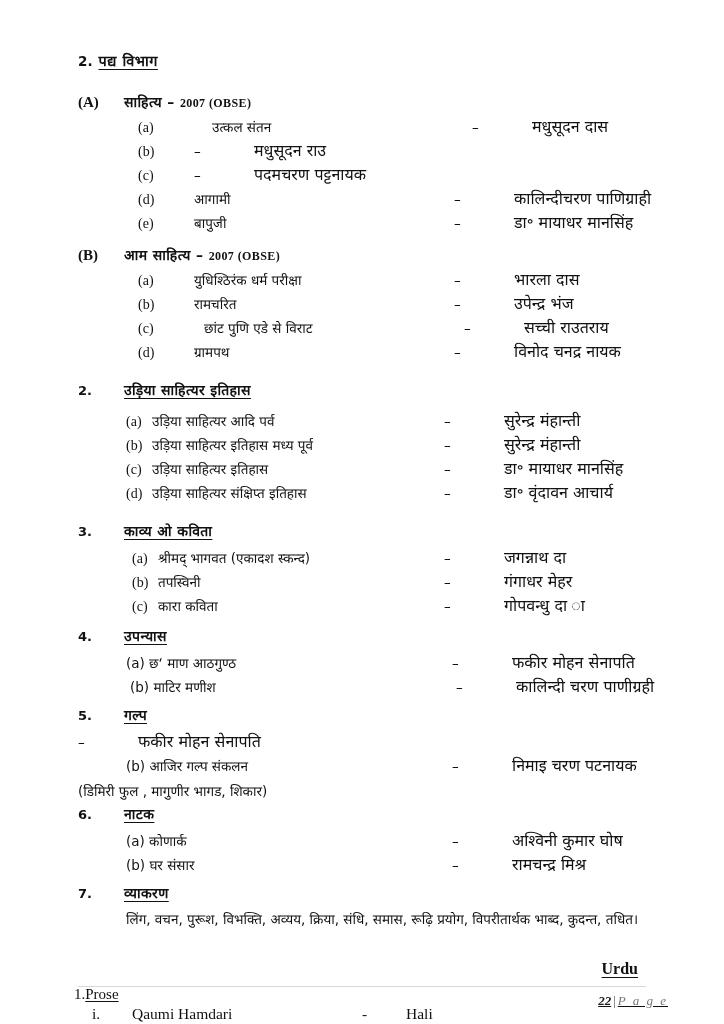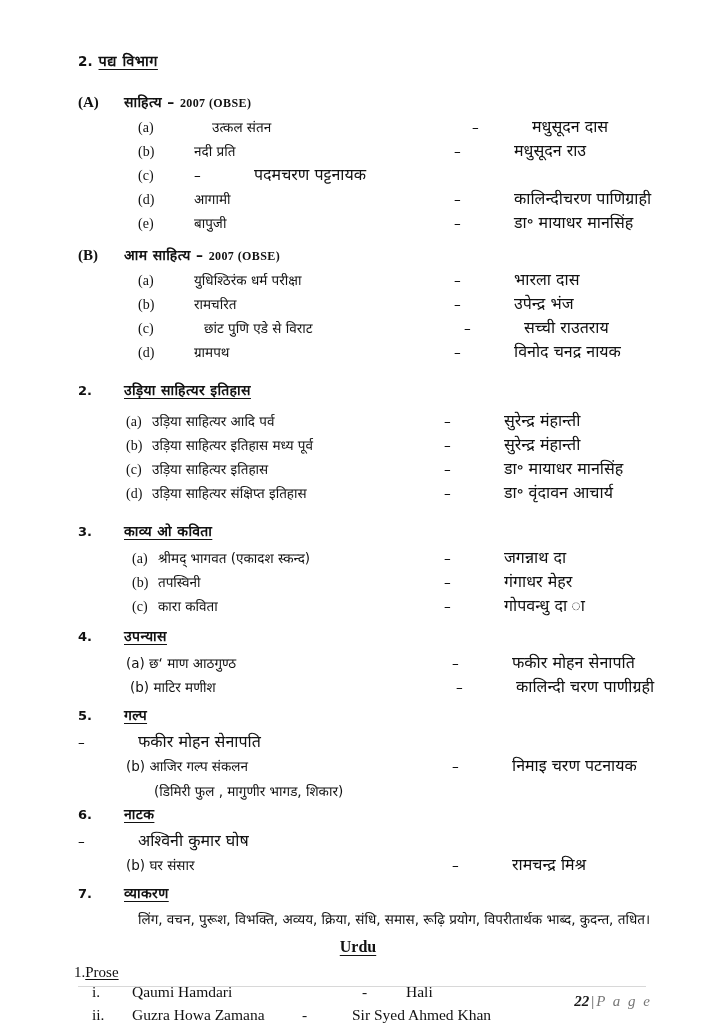--- a/index.html
+++ b/index.html
@@ -140,39 +140,38 @@
   
   .s3 .lbl  { margin-left: 54px; width: 26px; }
   .s3 .work { width: 286px; }
   .s3 .dash { width: 60px; }
 
   
   .s4 .work { margin-left: 48px; width: 326px; }
   .s4 .dash { width: 60px; }
 
   .subnote {
-    margin-left: 76px;
     font-family: "DejaVu Sans", "Liberation Sans", sans-serif;
     font-size: 13.5px;
     height: 26px;
     line-height: 26px;
   }
 
   .para {
-    margin-left: 60px;
+    margin-left: 48px;
     width: 545px;
     font-family: "DejaVu Sans", "Liberation Sans", sans-serif;
     font-size: 13.5px;
     line-height: 1.75;
   }
 
   
   .urdu-title {
-    text-align: center;
-    margin-top: 6px;
+    text-align: right;
+    margin-top: 28px;
     margin-bottom: 8px;
     font-family: "Liberation Serif", "DejaVu Serif", serif;
     font-size: 16px;
     font-weight: bold;
     text-decoration: underline;
     text-underline-offset: 3px;
     padding-right: 20px;
   }
   .prose-head {
     font-family: "Liberation Serif", "DejaVu Serif", serif;
@@ -196,25 +195,26 @@
   .footer-rule {
     position: absolute;
     left: 78px;
     top: 986px;
     width: 568px;
     height: 1px;
     background: #d8d8d8;
   }
   .footer {
     position: absolute;
-    right: 72px;
+    right: 56px;
     top: 993px;
     font-family: "Liberation Serif", "DejaVu Serif", serif;
-    font-size: 15px;
+    font-size: 13px;
     white-space: nowrap;
+    text-decoration: underline;
   }
   .footer .pgnum { font-weight: bold; font-style: italic; color: #1a1a1a; }
   .footer .pgsep { color: #555; margin: 0 2px; }
   .footer .pgword { font-style: italic; color: #777; letter-spacing: 2px; }
 </style>
 </head>
 <body>
 
 <div class="page">
   <div class="content">
@@ -234,21 +234,20 @@
     </div>
     <div class="rows ab">
       <div class="row">
         <span class="lbl">(a)</span>
         <span class="work" style="padding-left:18px">उत्कल संतन</span>
         <span class="dash">–</span>
         <span class="auth">मधुसूदन दास</span>
       </div>
       <div class="row">
         <span class="lbl">(b)</span>
-        <span class="work">नदी प्रति</span>
         <span class="dash">–</span>
         <span class="auth">मधुसूदन राउ</span>
       </div>
       <div class="row">
         <span class="lbl">(c)</span>
         <span class="dash">–</span>
         <span class="auth">पदमचरण पट्टनायक</span>
       </div>
       <div class="row">
         <span class="lbl">(d)</span>
@@ -388,20 +387,21 @@
       </div>
       <div class="subnote">(डिमिरी फुल , मागुणीर भागड, शिकार)</div>
     </div>
 
     <div class="sec-head" style="margin-top:0px">
       <span class="sn">6.</span>
       <span class="st">नाटक</span>
     </div>
     <div class="rows s4">
       <div class="row">
+        <span class="work">(a) कोणार्क</span>
         <span class="dash">–</span>
         <span class="auth">अश्विनी कुमार घोष</span>
       </div>
       <div class="row">
         <span class="work">(b) घर संसार</span>
         <span class="dash">–</span>
         <span class="auth">रामचन्द्र मिश्र</span>
       </div>
     </div>
 

